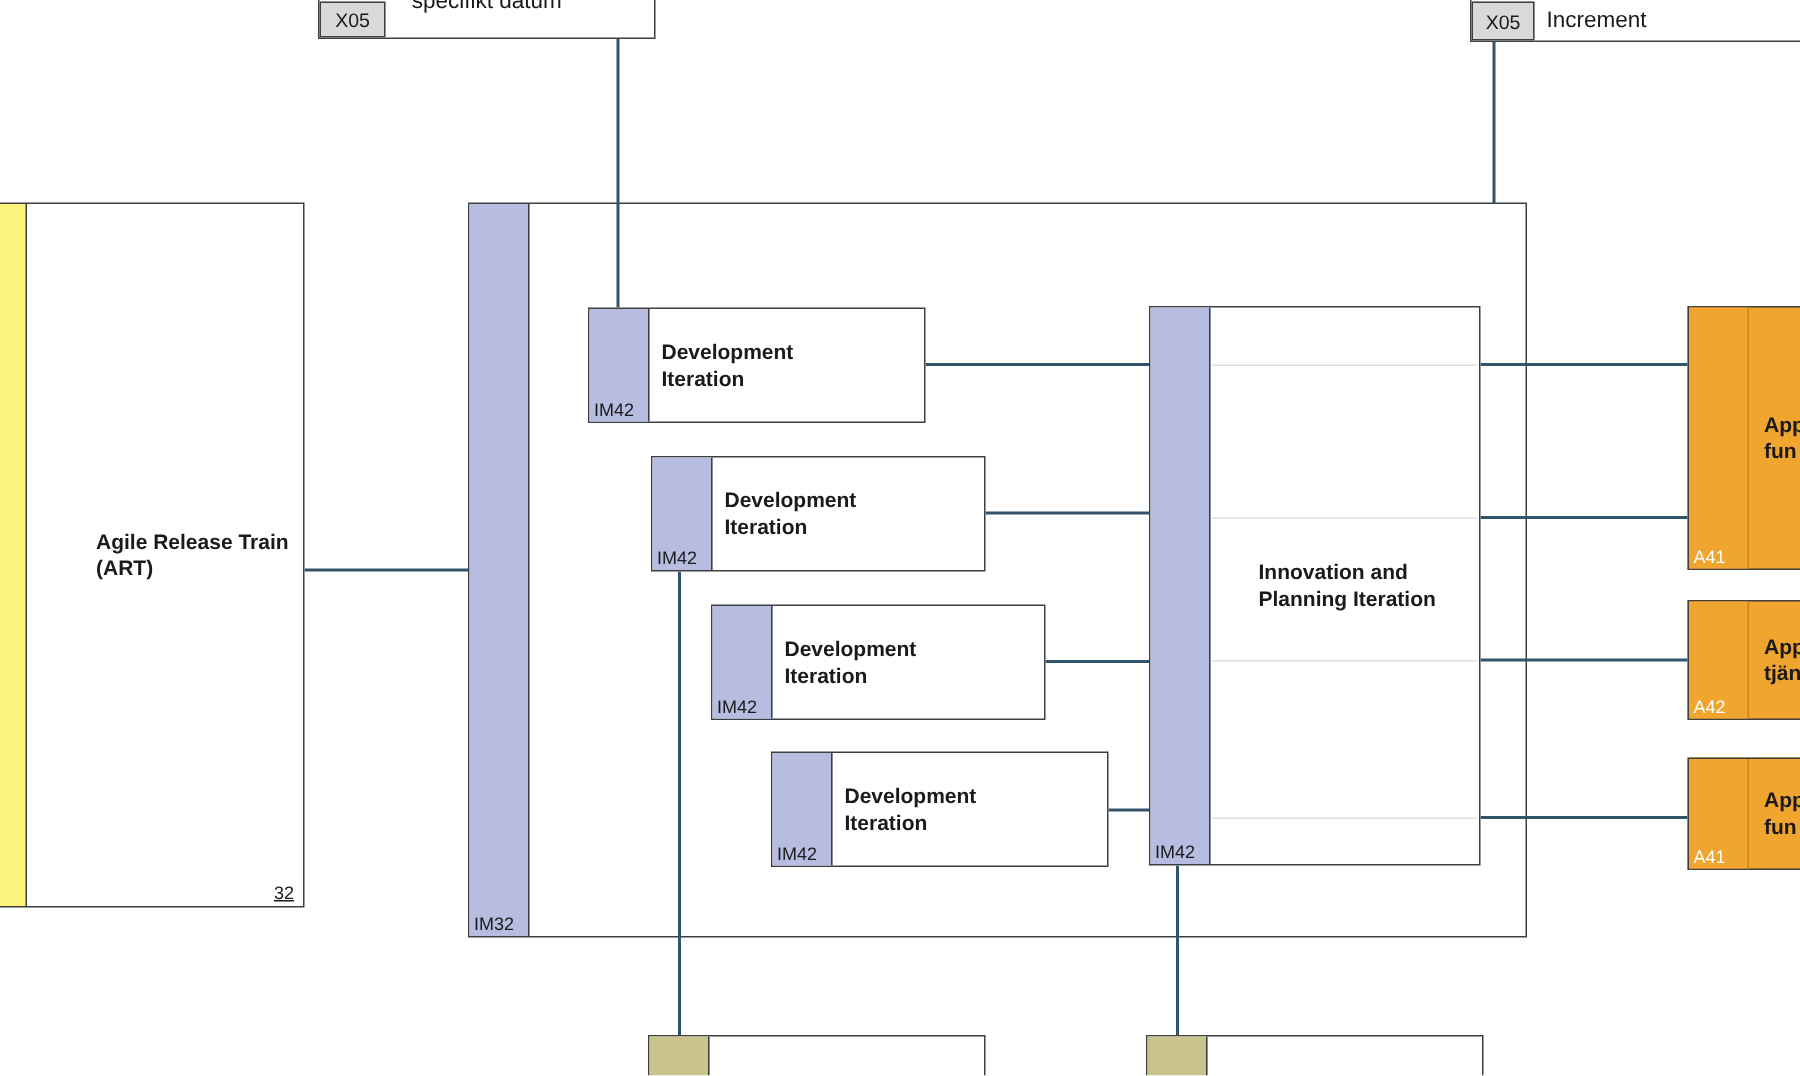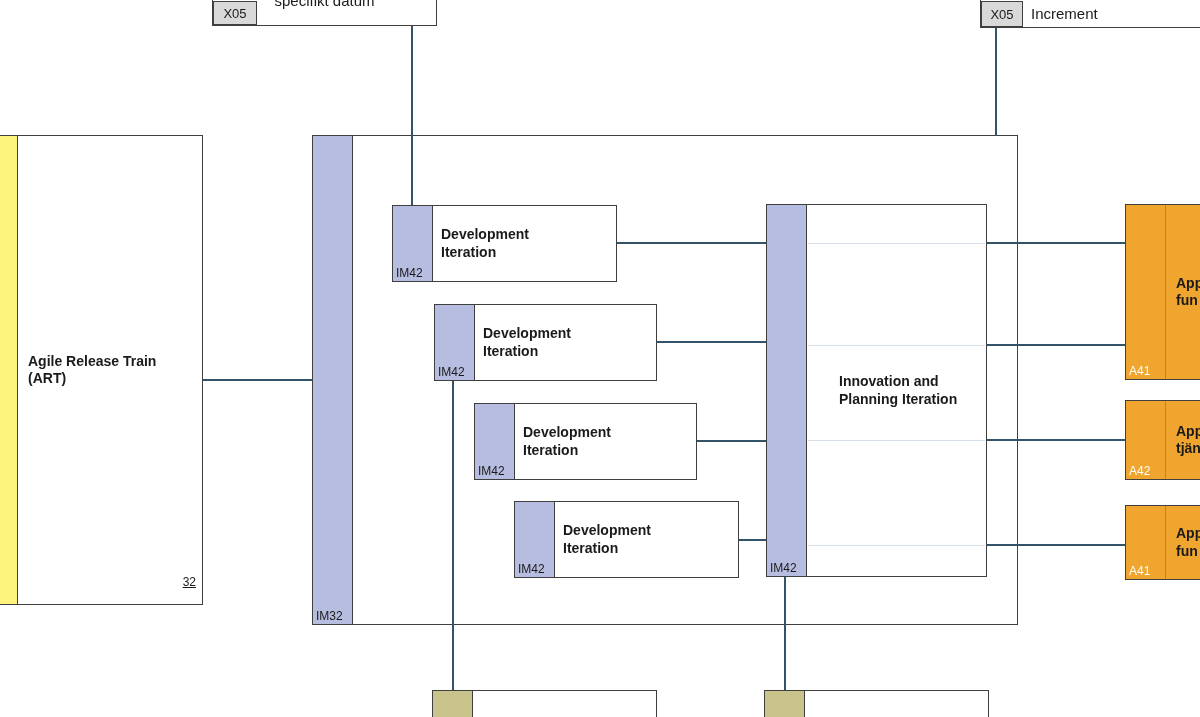--- a/index.html
+++ b/index.html
@@ -63,23 +63,23 @@
     <div class="ms-label" style="left:0; right:0; bottom:16px; text-align:center;">specifikt datum</div>
   </div>
 
   <div class="box" style="left:980px; top:-18px; width:240px; height:46px;">
     <div class="tag" style="width:42px; height:26px;">X05</div>
     <div class="ms-label" style="left:50px; bottom:5px;">Increment</div>
   </div>
 
   <div class="box" style="left:-23px; top:135px; width:226px; height:470px;">
     <div class="strip" style="background:#fcf47c;"></div>
-    <span class="id-label" style="left:auto; right:6px; bottom:16px;text-decoration:underline;">32</span>
+    <span class="id-label" style="left:auto; right:6px; bottom:3px;text-decoration:underline;">32</span>
     <div class="center-label" style="padding-left:50px;">
-      <div style="width:150px;">Agile Release Train (ART)</div>
+      <div style="width:150px;margin-left:36px;">Agile Release Train (ART)</div>
     </div>
   </div>
 
   <div class="box" style="left:392px; top:205px; width:225px; height:77px;">
     <div class="strip"></div>
     <span class="id-label">IM42</span>
     <div class="center-label" style="padding-left:48px;">
       <div style="width:115px;">Development Iteration</div>
     </div>
   </div>

